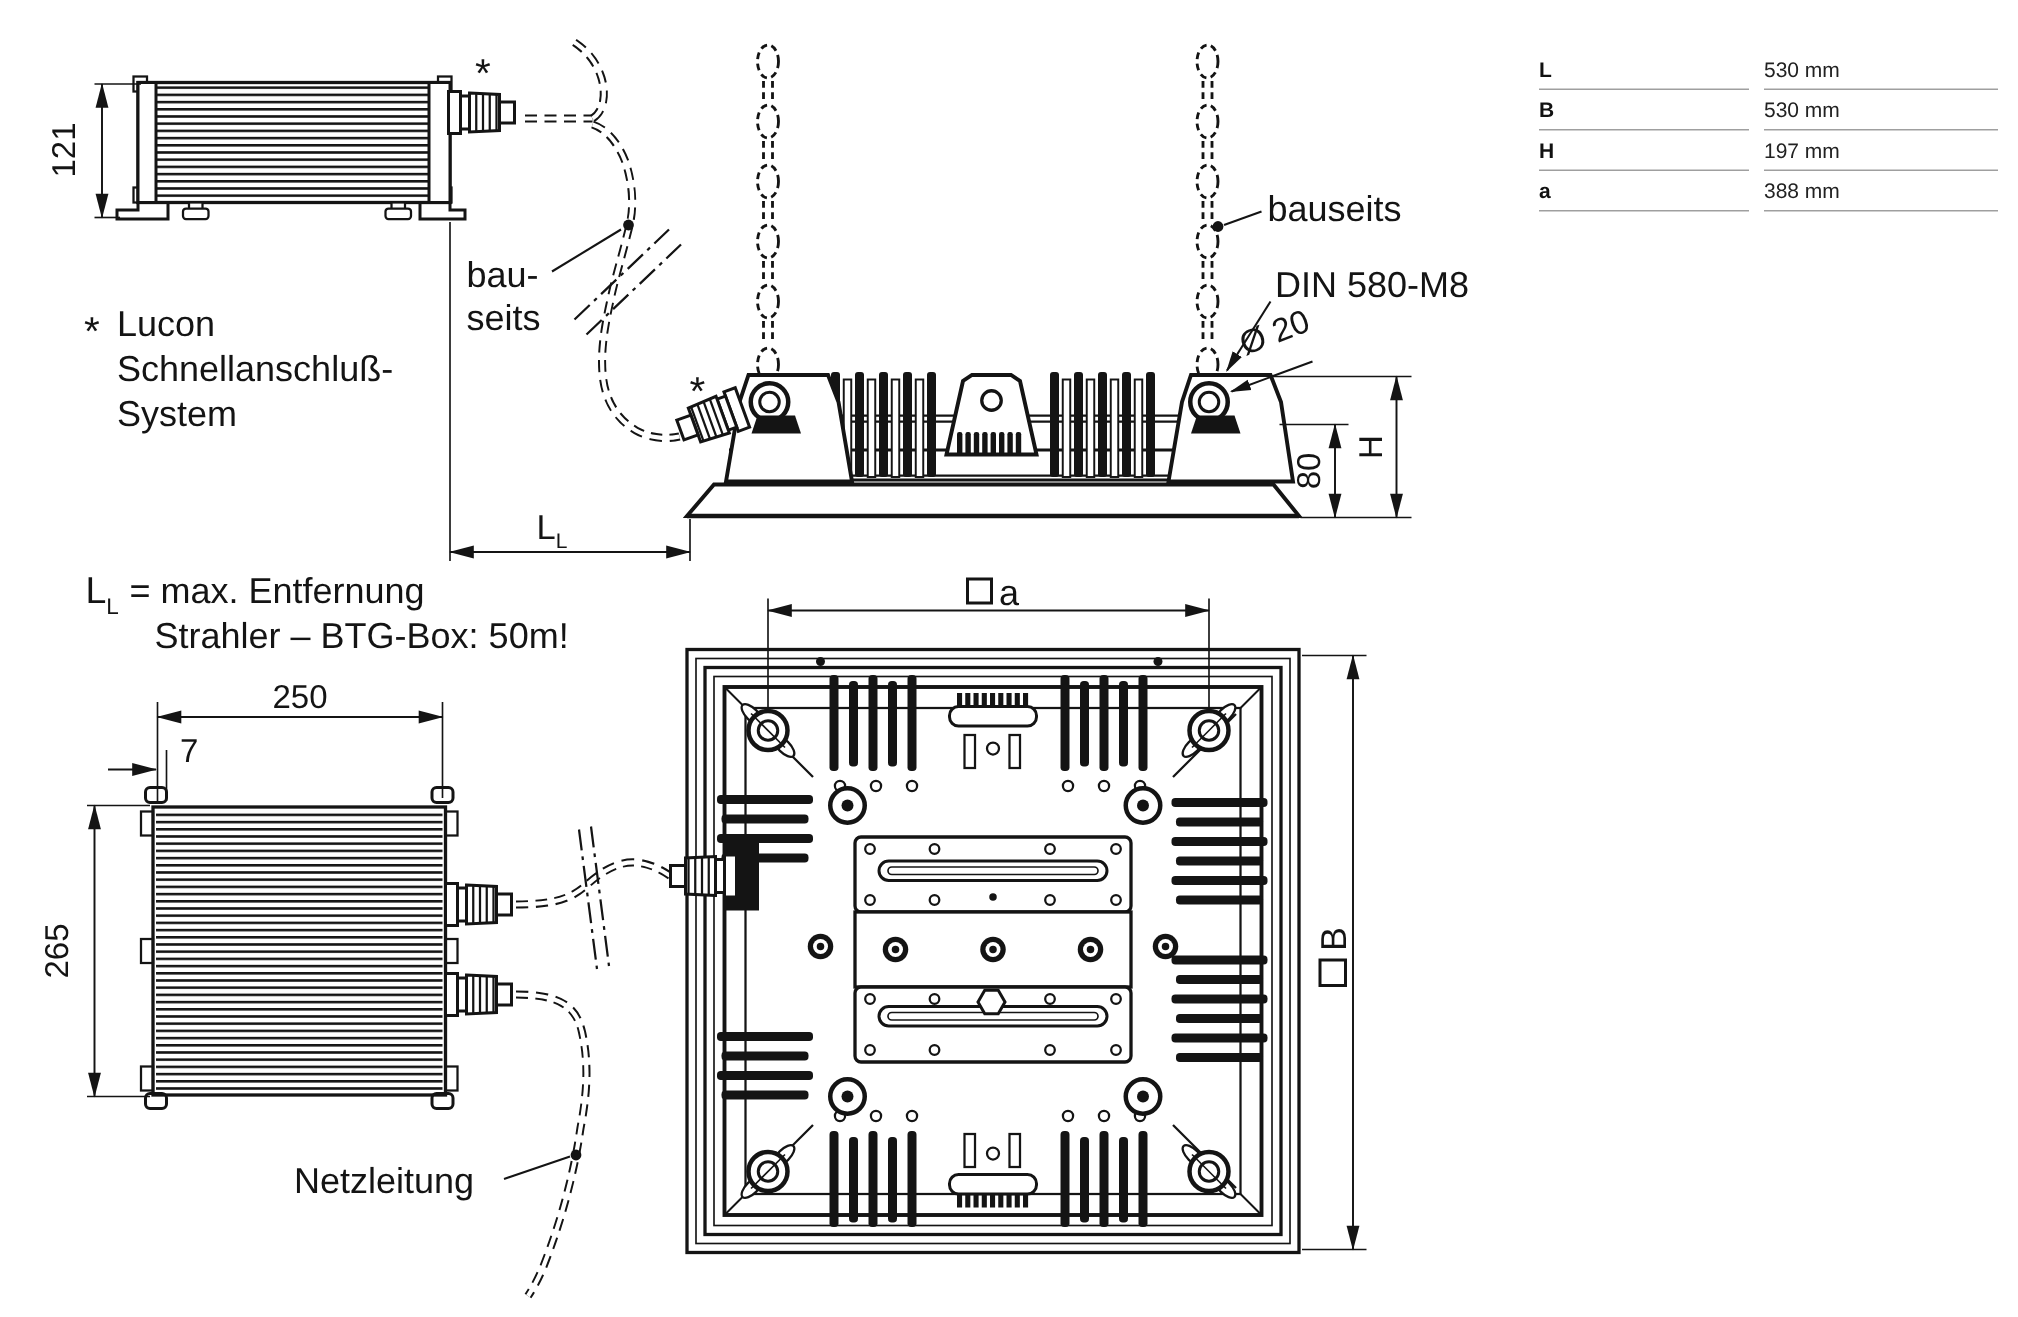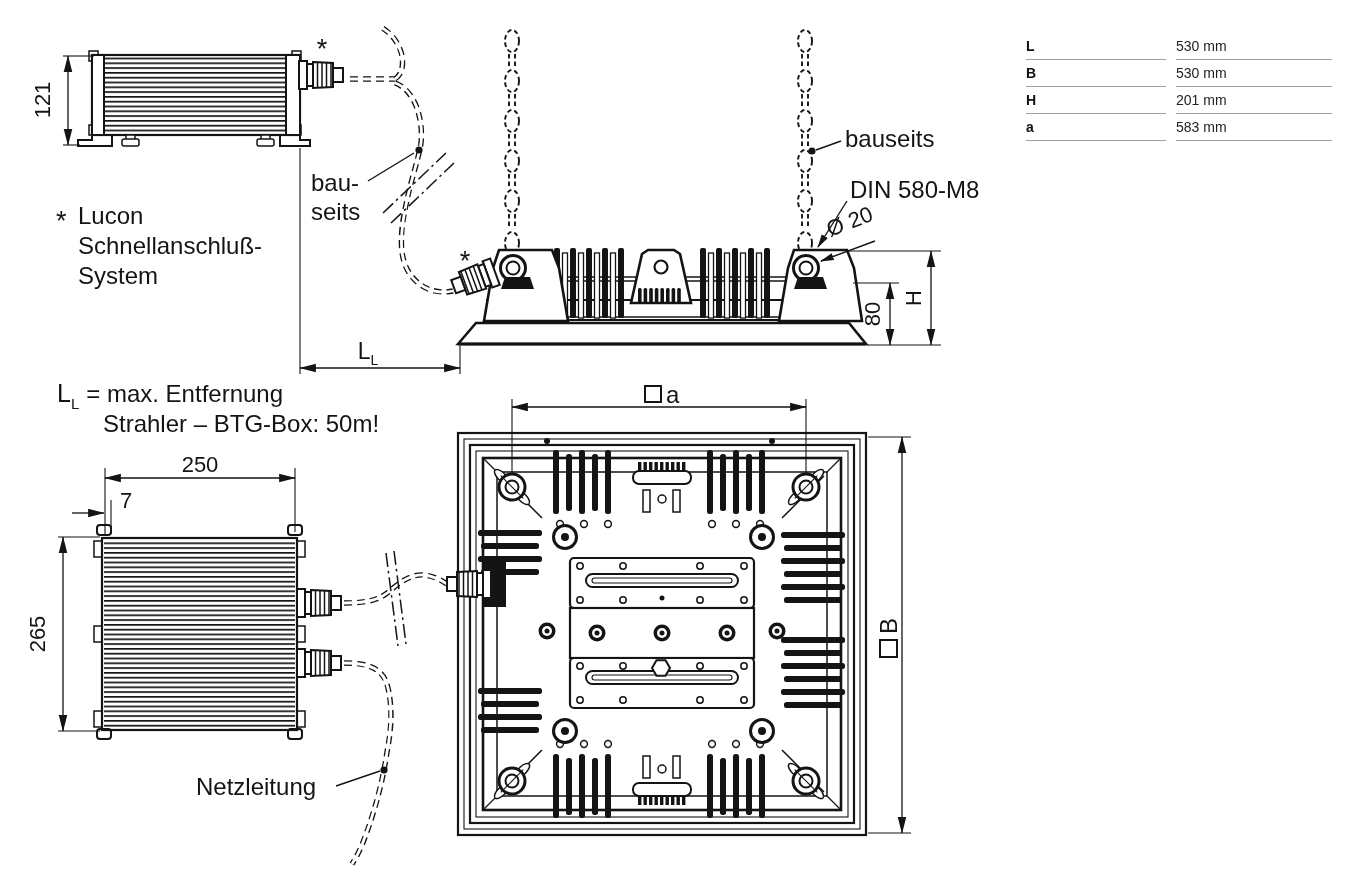--- a/index.html
+++ b/index.html
@@ -472,21 +472,21 @@
   <div class="tr">
     <div class="td l">L</div>
     <div class="td v">530 mm</div>
   </div>
   <div class="tr">
     <div class="td l">B</div>
     <div class="td v">530 mm</div>
   </div>
   <div class="tr">
     <div class="td l">H</div>
-    <div class="td v">201 mm</div>
+    <div class="td v">197 mm</div>
   </div>
   <div class="tr">
     <div class="td l">a</div>
-    <div class="td v">583 mm</div>
+    <div class="td v">388 mm</div>
   </div>
 </div>
 
 </div>
 
 </body></html>

